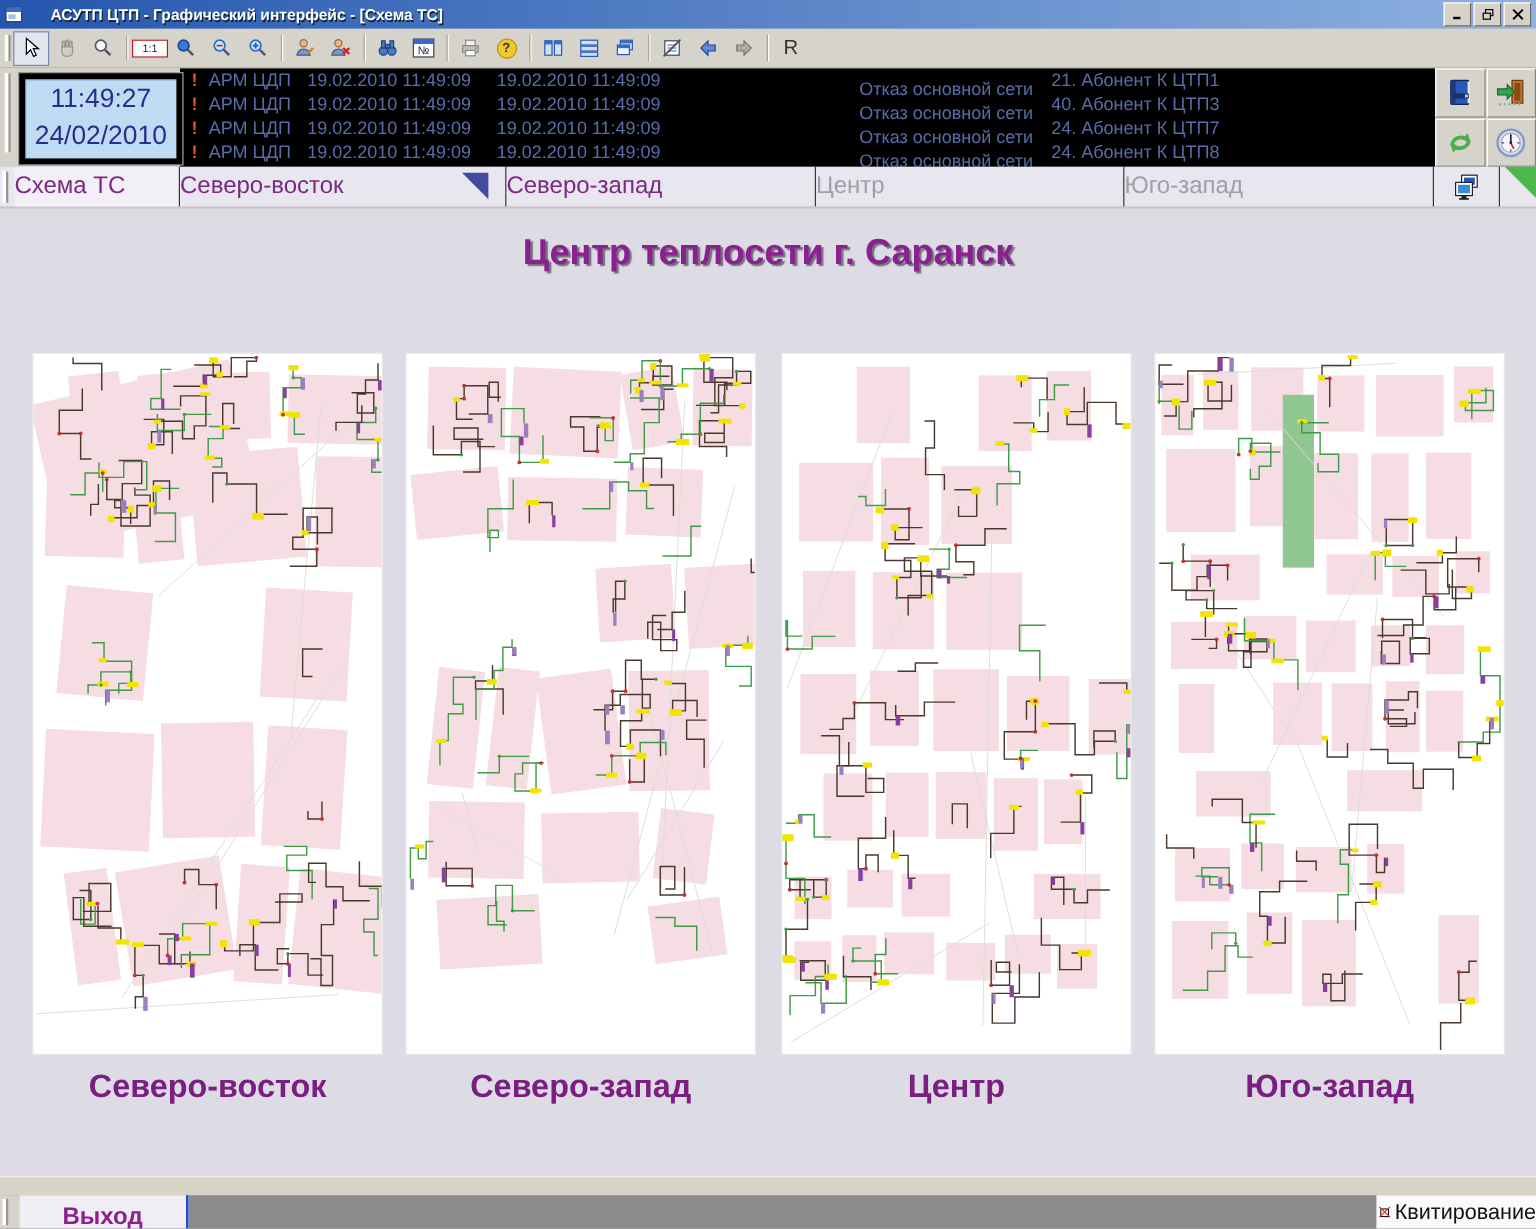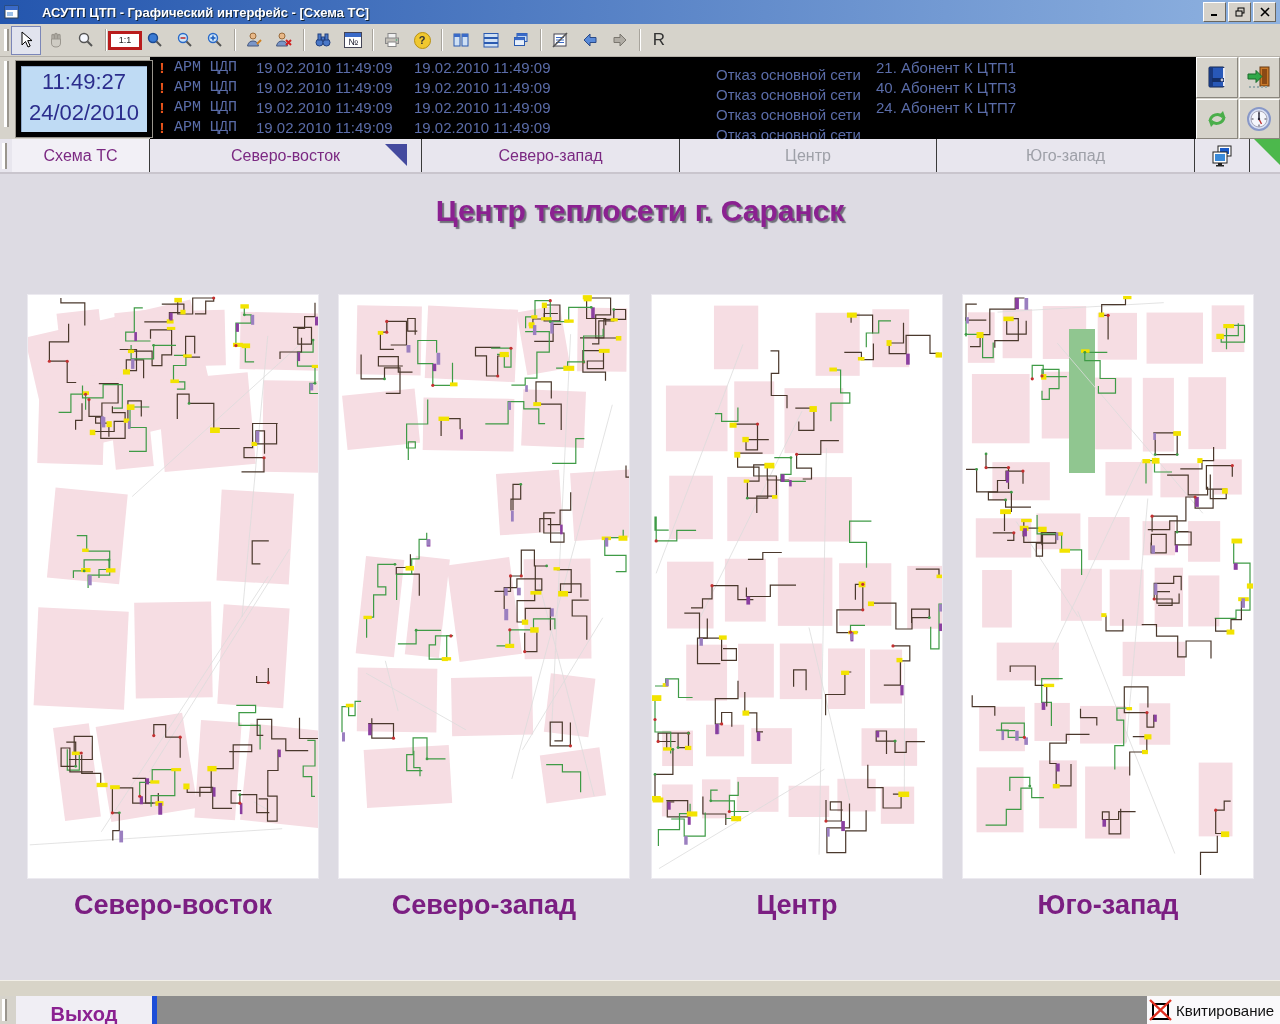--- a/index.html
+++ b/index.html
@@ -15,50 +15,50 @@
   .winbtns{margin-left:auto;display:flex;gap:2px;}
   .winbtn{width:21px;height:18px;background:#D6D2CA;border:1px solid;
     border-color:#fff #6a665e #6a665e #fff;display:flex;align-items:center;justify-content:center;}
   
   .toolbar{position:absolute;left:0;top:24px;width:1280px;height:33px;background:#D6D3CB;
     border-bottom:1px solid #b5b1a9;display:flex;align-items:center;box-sizing:border-box;padding-left:2px;}
   .vgrip{width:3px;height:70%;background:#fff;border-right:2px solid #9a968e;margin:0 2px;}
   .tb-btn{width:28px;height:27px;display:flex;align-items:center;justify-content:center;border:1px solid transparent;}
   .tb-btn.pressed{border:1px solid #7B86B8;background:#E2E4EE;}
   .tb-sep{width:1px;height:22px;background:#a8a49c;margin:0 4px;box-shadow:1px 0 0 #fff;}
-  .ic11{border:3px solid #b91c1c;background:#fff;font-size:9px;line-height:11px;padding:1px 8px;color:#222;}
+  .ic11{border:1px solid #b91c1c;background:#fff;font-size:9px;line-height:11px;padding:1px 8px;color:#222;}
   .icR{font-size:17px;color:#333;font-family:"Liberation Sans",sans-serif;}
   .ic-numwin{width:16px;height:14px;border:1px solid #445;background:#fff;font-size:9px;
     color:#223;display:flex;align-items:flex-end;justify-content:center;line-height:9px;
     background:linear-gradient(#3a6ac8 0 4px,#fff 4px);}
   .ic-help{width:15px;height:15px;border-radius:50%;background:#F0C830;color:#333;font-weight:bold;
     font-size:11px;display:flex;align-items:center;justify-content:center;border:1px solid #b89010;}
   
   .statusband{position:absolute;left:0;top:57px;width:1280px;height:82px;background:#D6D3CB;display:flex;}
   .sb-left{width:150px;height:82px;position:relative;background:#D6D3CB;}
   .clock{position:absolute;left:16px;top:4px;width:126px;height:66px;background:#BFDBF4;
     border:5px solid #000000;box-shadow:0 0 0 1px #9a968e, inset 1px 1px 0 #8FA8C8;
     text-align:center;color:#2B2D8C;}
   .clock .t{font-size:22px;line-height:32px;}
   .clock .d{font-size:22px;line-height:30px;}
   .alarmlist{width:1046px;height:82px;background:#000;overflow:hidden;}
   .alarm-row{display:flex;height:19px;align-items:center;font-size:15px;color:#5A6CA8;margin-top:1px;white-space:nowrap;}
   .a-ic{width:24px;text-align:center;color:#E8531A;font-weight:bold;font-size:15px;}
-  .a-src{width:82px;font-family:Liberation Mono, monospace;}
+  .a-src{width:82px;}
   .a-t1{width:158px;}
   .a-t2{width:302px;}
   .a-msg{width:160px;margin-top:14px;}
   .a-det{flex:1;}
   .panelbtns{width:84px;height:82px;display:grid;grid-template-columns:1fr 1fr;grid-template-rows:1fr 1fr;gap:1px;}
   .pbtn{background:#D6D3CB;border:1px solid;border-color:#fff #8a867e #8a867e #fff;
     display:flex;align-items:center;justify-content:center;}
   
   .tabbar{position:absolute;left:0;top:139px;width:1280px;height:35px;background:#E8E6EE;
     display:flex;border-bottom:2px solid #C9C5CD;box-sizing:border-box;}
-  .tab{display:flex;align-items:center;justify-content:center;font-size:16px;
+  .tab{display:flex;align-items:center;justify-content:flex-start;font-size:20px;
     border-right:1px solid #3a3a3a;box-sizing:border-box;position:relative;}
   .tab.active{background:#F2F0F6;}
   .tab.purple{color:#7B2982;}
   .tab.gray{color:#9EA0A8;}
   .wedge-blue{position:absolute;right:14px;top:5px;width:0;height:0;
     border-top:22px solid #444A9E;border-left:22px solid transparent;}
   .tab-winbtn{width:55px;display:flex;align-items:center;justify-content:center;border-right:1px solid #3a3a3a;box-sizing:border-box;}
   .corner-green{position:absolute;right:0;top:0;width:0;height:0;
     border-top:26px solid #4CB84C;border-left:26px solid transparent;}
   
@@ -71,24 +71,24 @@
   .map-label{position:absolute;top:890px;width:290px;text-align:center;
     font-size:27px;font-weight:bold;color:#7B1E82;}
   #lbl0{left:28px;} #lbl1{left:339px;} #lbl2{left:652px;} #lbl3{left:963px;}
   
   .footer-strip{position:absolute;left:0;top:980px;width:1280px;height:16px;background:#D8D4C8;
     border-top:1px solid #f2efe8;box-sizing:border-box;}
   .footer{position:absolute;left:0;top:996px;width:1280px;height:28px;background:#8C8C8C;display:flex;}
   .f-left{width:16px;background:#D6D3CB;display:flex;align-items:center;}
   .exit-btn{width:141px;background:#F0EEF4;color:#8B2191;font-weight:bold;font-size:20px;
     display:flex;align-items:flex-start;justify-content:center;padding-top:7px;box-sizing:border-box;
-    border-right:5px solid #1d4ed8;}
+    border-right:2px solid #1d4ed8;}
   .f-mid{flex:1;}
   .ack-btn{width:133px;background:#FAF9FB;display:flex;align-items:center;gap:3px;
-    font-size:15px;color:#111;padding-left:2px;box-sizing:border-box;}
+    font-size:18px;color:#111;padding-left:2px;box-sizing:border-box;}
 </style>
 </head>
 <body>
 
 <div id="screen">
 
   <div class="titlebar">
     <svg width="16" height="16" viewBox="0 0 16 16">
       <rect x="1" y="2" width="13" height="12" fill="#fff" stroke="#345"></rect>
       <rect x="1" y="2" width="13" height="4" fill="#3a6ac8"></rect>
@@ -283,20 +283,21 @@
         <span class="a-t2">19.02.2010 11:49:09</span>
         <span class="a-msg">Отказ основной сети</span>
         <span class="a-det">24. Абонент К ЦТП7</span>
       </div>
       <div class="alarm-row">
         <span class="a-ic">!</span>
         <span class="a-src">АРМ ЦДП</span>
         <span class="a-t1">19.02.2010 11:49:09</span>
         <span class="a-t2">19.02.2010 11:49:09</span>
         <span class="a-msg">Отказ основной сети</span>
+        <span class="a-det">24. Абонент К ЦТП8</span>
       </div>
     </div>
     <div class="panelbtns">
       <div class="pbtn">
         <svg width="26" height="26" viewBox="0 0 26 26">
           <rect x="5" y="3" width="15" height="20" rx="1" fill="#2858B8" stroke="#12244e"></rect>
           <rect x="5" y="3" width="4" height="20" fill="#1a3a80"></rect>
           <rect x="19" y="4" width="2" height="18" fill="#e8e8f0"></rect>
           <path d="M8 14 h12 v4 h-12 Z" fill="#15306a"></path>
             <circle cx="18" cy="16" r="1.4" fill="#c8c8d8"></circle>

